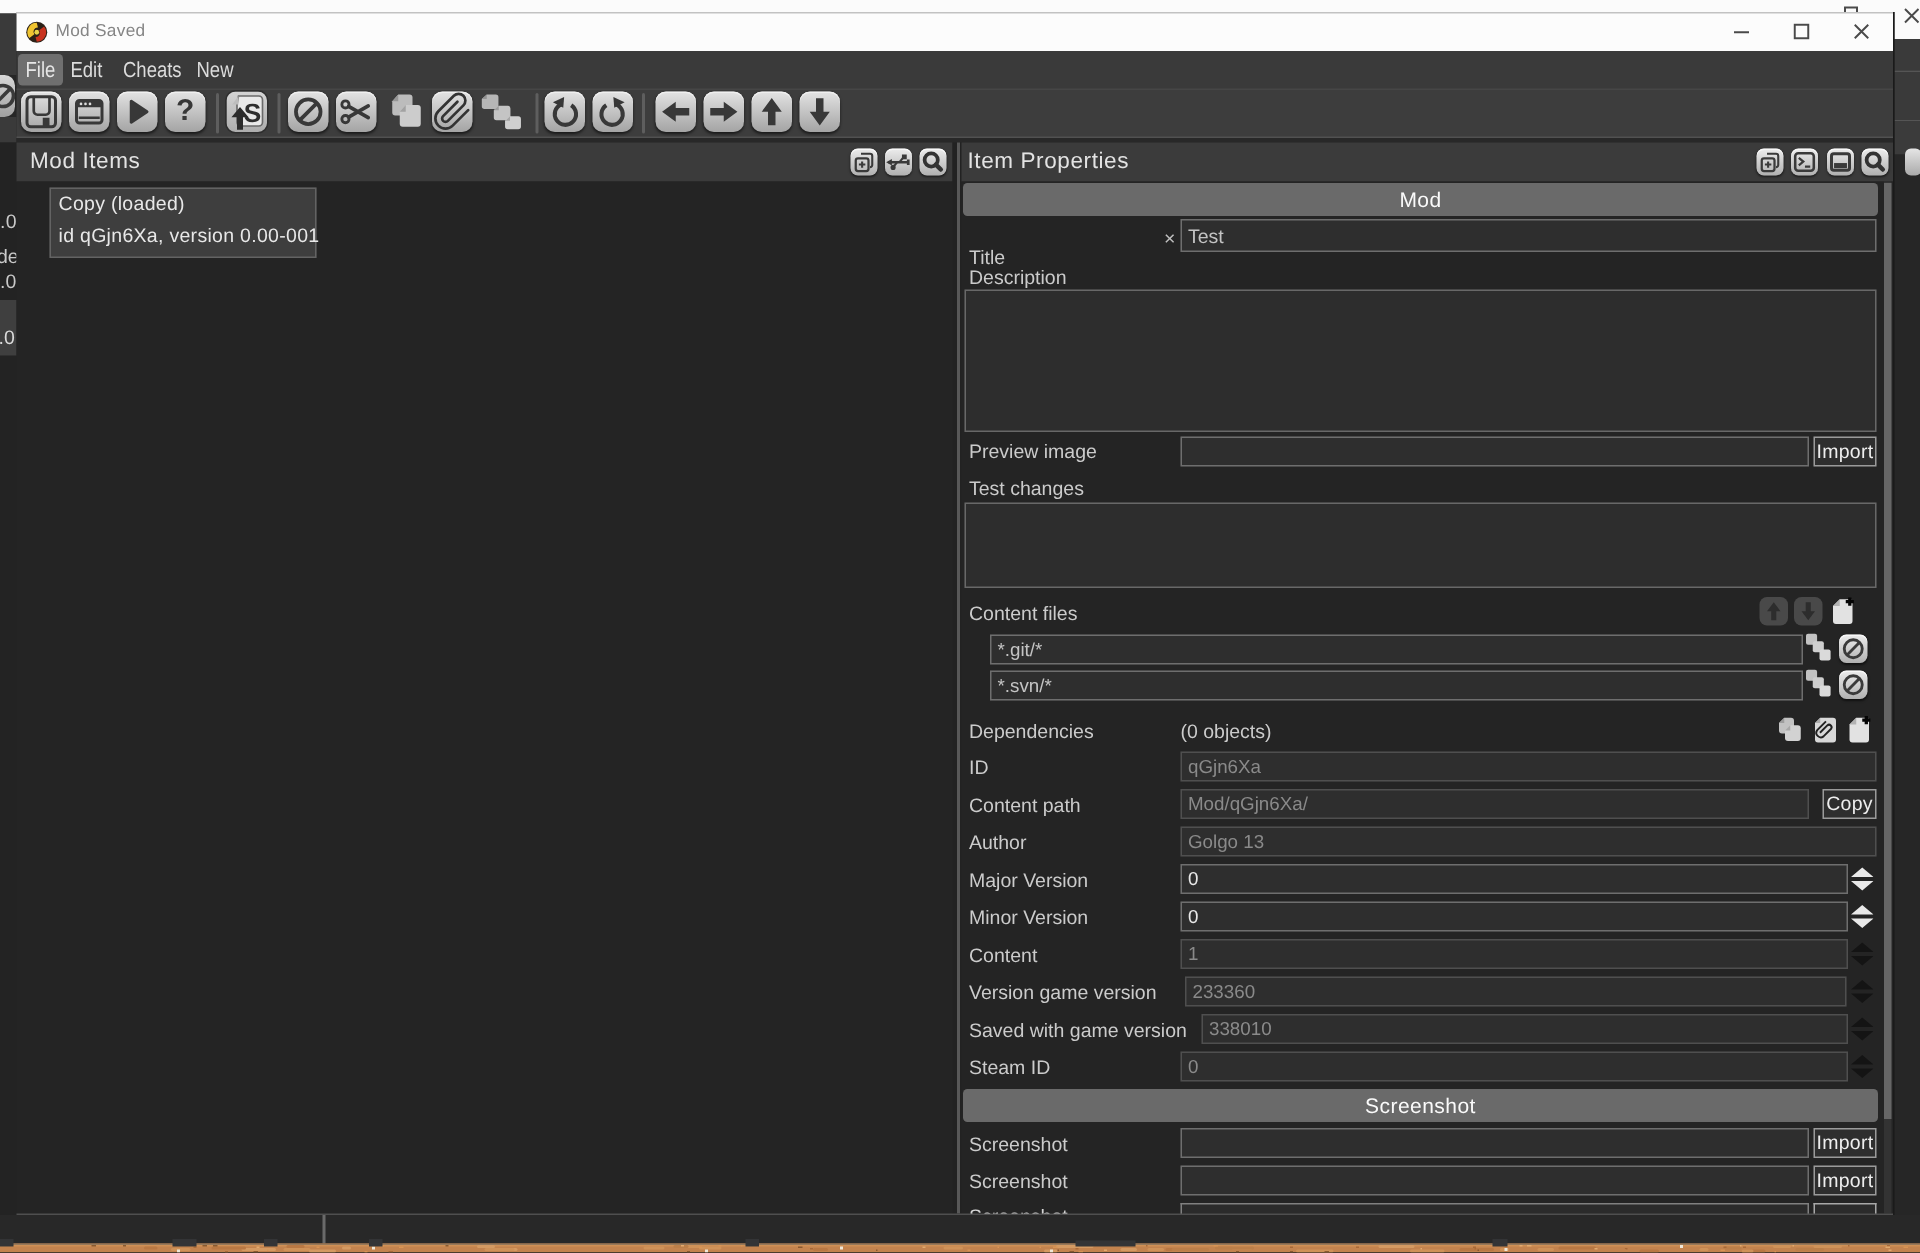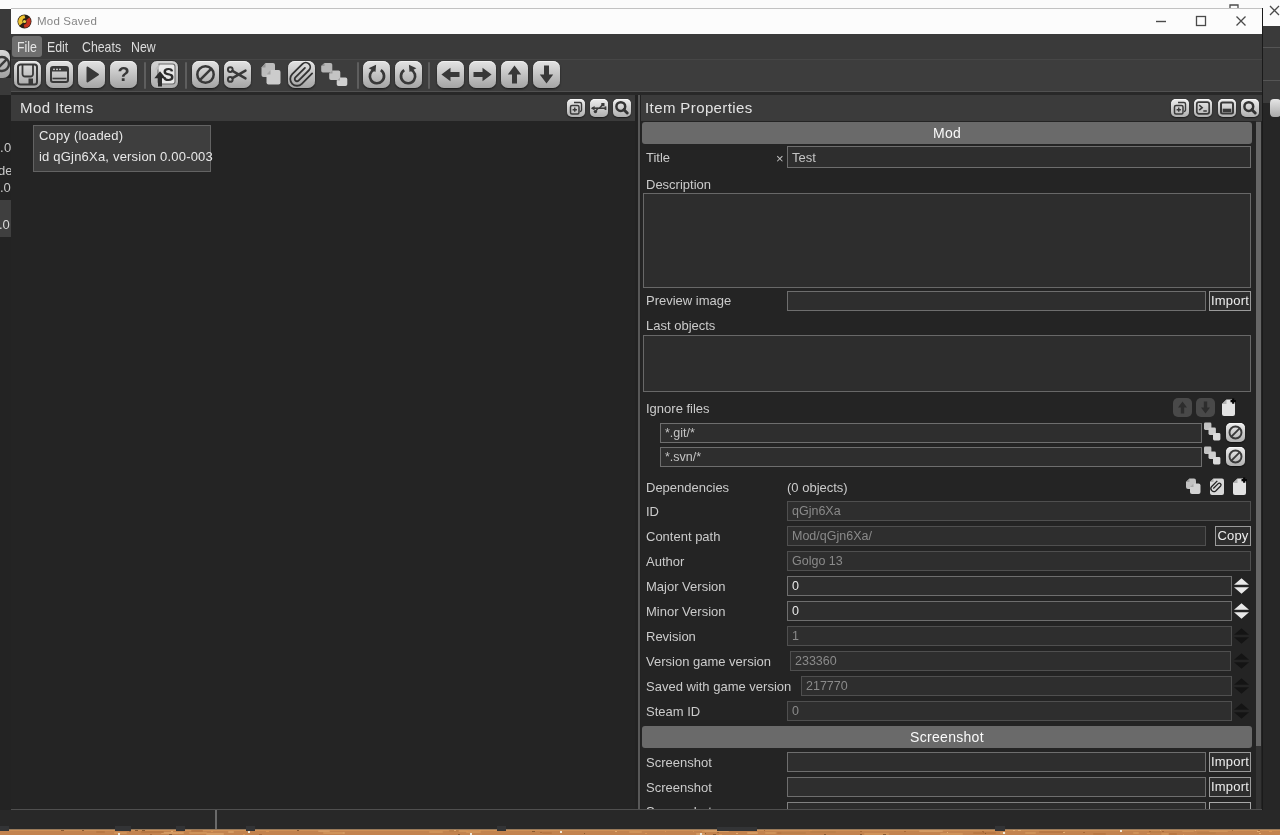--- a/index.html
+++ b/index.html
@@ -301,50 +301,50 @@
 <svg style="left:533px;top:61px" width="27" height="27" viewBox="0 0 27 27">
 <path d="M11,4.5 V13.5 H6.8 L13.5,22.6 L20.2,13.5 H16 V4.5 Z" fill="#383838"></path>
 </svg>
 </div>
 
 <div class="a" style="left:11px;top:95px;width:624px;height:26px;background:#3b3b3b"></div>
 <div class="a" style="left:20px;top:99px;font-size:15px;color:#e3e3e3;letter-spacing:.4px">Mod Items</div>
 <div class="a" style="left:11px;top:121px;width:624px;height:688px;background:#242424"></div>
 <div class="a" style="left:33px;top:125px;width:178px;height:47px;background:#3e3e3e;border:1px solid #636363;box-sizing:border-box"></div>
 <div class="a" style="left:39px;top:128px;font-size:13px;color:#e8e8e8;letter-spacing:.2px">Copy (loaded)</div>
-<div class="a" style="left:39px;top:149px;font-size:13px;color:#e8e8e8;letter-spacing:.2px">id qGjn6Xa, version 0.00-003</div>
+<div class="a" style="left:39px;top:149px;font-size:13px;color:#e8e8e8;letter-spacing:.2px">id qGjn6Xa, version 0.00-001</div>
 
 <div class="a" style="left:635px;top:95px;width:6px;height:714px;background:#222"></div>
 <div class="a" style="left:638px;top:95px;width:2px;height:714px;background:#585858"></div>
 
 <div class="a" style="left:641px;top:95px;width:621px;height:26px;background:#3b3b3b"></div>
 <div class="a" style="left:645px;top:99px;font-size:15px;color:#e3e3e3;letter-spacing:.4px">Item Properties</div>
 <div class="a" style="left:641px;top:121px;width:621px;height:688px;background:#242424"></div>
 
 <div class="a" style="left:1256px;top:121px;width:5px;height:688px;background:#333"></div>
 <div class="a" style="left:1256px;top:122px;width:5px;height:624px;background:#666"></div>
 <div id="rows">
 
 <div class="a" style="left:642px;top:122px;width:610px;height:22px;background:#6a6a6a;border-radius:3px;text-align:center;line-height:22px;font-size:14px;color:#fafafa;letter-spacing:.3px">Mod</div>
 
-<div class="lbl" style="left:646px;top:150px">Title</div>
+<div class="lbl" style="left:646px;top:164px">Title</div>
 <div class="a" style="left:776px;top:151px;font-size:13px;color:#c0c0c0">×</div>
 <div class="inp" style="left:787px;top:146px;width:464px;height:22px;line-height:18px;font-size:13px">Test</div>
 
 <div class="lbl" style="left:646px;top:177px">Description</div>
 <div class="a" style="left:643px;top:193px;width:608px;height:95px;background:#2d2d2d;border:1px solid #686868;box-sizing:border-box"></div>
 
 <div class="lbl" style="left:646px;top:293px">Preview image</div>
 <div class="inp" style="left:787px;top:291px;width:419px;height:20px"></div>
 <div class="ibtn" style="left:1209px;top:291px;width:42px;height:20px;line-height:18px">Import</div>
 
-<div class="lbl" style="left:646px;top:318px">Last objects</div>
+<div class="lbl" style="left:646px;top:318px">Test changes</div>
 <div class="a" style="left:643px;top:335px;width:608px;height:57px;background:#2d2d2d;border:1px solid #686868;box-sizing:border-box"></div>
 
-<div class="lbl" style="left:646px;top:401px">Ignore files</div>
+<div class="lbl" style="left:646px;top:401px">Content files</div>
 <div class="dbtn" style="left:1173px;top:398px"></div>
 <svg style="left:1173px;top:398px" width="19" height="19" viewBox="0 0 19 19">
       <path d="M7.8,15.5 V9.5 H5 L9.5,3.5 L14,9.5 H11.2 V15.5 Z" fill="#2d2d2d"></path>
     </svg>
 <div class="dbtn" style="left:1196px;top:398px"></div>
 <svg style="left:1196px;top:398px" width="19" height="19" viewBox="0 0 19 19">
       <path d="M7.8,3.5 V9.5 H5 L9.5,15.5 L14,9.5 H11.2 V3.5 Z" fill="#2d2d2d"></path>
     </svg>
 <svg style="left:1219px;top:398px" width="20" height="20" viewBox="0 0 20 20">
 <path d="M7.5,1.5 H14 a2,2 0 0 1 2,2 V16 a2,2 0 0 1 -2,2 H5 a2,2 0 0 1 -2,-2 V6 Z" fill="#e2e2e2"></path>
@@ -409,34 +409,34 @@
 <svg style="left:1234px;top:578px" width="15" height="16" viewBox="0 0 15 16">
       <path d="M0,6.7 L7.5,0.3 L15,6.7 Z M0,9.3 L7.5,15.7 L15,9.3 Z" fill="#e9e9e9"></path>
     </svg>
 
 <div class="lbl" style="left:646px;top:604px">Minor Version</div>
 <div class="inp" style="left:787px;top:601px;width:445px;height:20px;color:#e8e8e8">0</div>
 <svg style="left:1234px;top:603px" width="15" height="16" viewBox="0 0 15 16">
       <path d="M0,6.7 L7.5,0.3 L15,6.7 Z M0,9.3 L7.5,15.7 L15,9.3 Z" fill="#e9e9e9"></path>
     </svg>
 
-<div class="lbl" style="left:646px;top:629px">Revision</div>
+<div class="lbl" style="left:646px;top:629px">Content</div>
 <div class="inp dis" style="left:787px;top:626px;width:445px;height:20px">1</div>
 <svg style="left:1234px;top:628px" width="15" height="16" viewBox="0 0 15 16">
       <path d="M0,6.7 L7.5,0.3 L15,6.7 Z M0,9.3 L7.5,15.7 L15,9.3 Z" fill="#141414"></path>
     </svg>
 
 <div class="lbl" style="left:646px;top:654px">Version game version</div>
 <div class="inp dis" style="left:790px;top:651px;width:441px;height:20px">233360</div>
 <svg style="left:1234px;top:653px" width="15" height="16" viewBox="0 0 15 16">
       <path d="M0,6.7 L7.5,0.3 L15,6.7 Z M0,9.3 L7.5,15.7 L15,9.3 Z" fill="#141414"></path>
     </svg>
 
 <div class="lbl" style="left:646px;top:679px">Saved with game version</div>
-<div class="inp dis" style="left:801px;top:676px;width:431px;height:20px">217770</div>
+<div class="inp dis" style="left:801px;top:676px;width:431px;height:20px">338010</div>
 <svg style="left:1234px;top:678px" width="15" height="16" viewBox="0 0 15 16">
       <path d="M0,6.7 L7.5,0.3 L15,6.7 Z M0,9.3 L7.5,15.7 L15,9.3 Z" fill="#141414"></path>
     </svg>
 
 <div class="lbl" style="left:646px;top:704px">Steam ID</div>
 <div class="inp dis" style="left:787px;top:701px;width:445px;height:20px">0</div>
 <svg style="left:1234px;top:703px" width="15" height="16" viewBox="0 0 15 16">
       <path d="M0,6.7 L7.5,0.3 L15,6.7 Z M0,9.3 L7.5,15.7 L15,9.3 Z" fill="#141414"></path>
     </svg>
 

